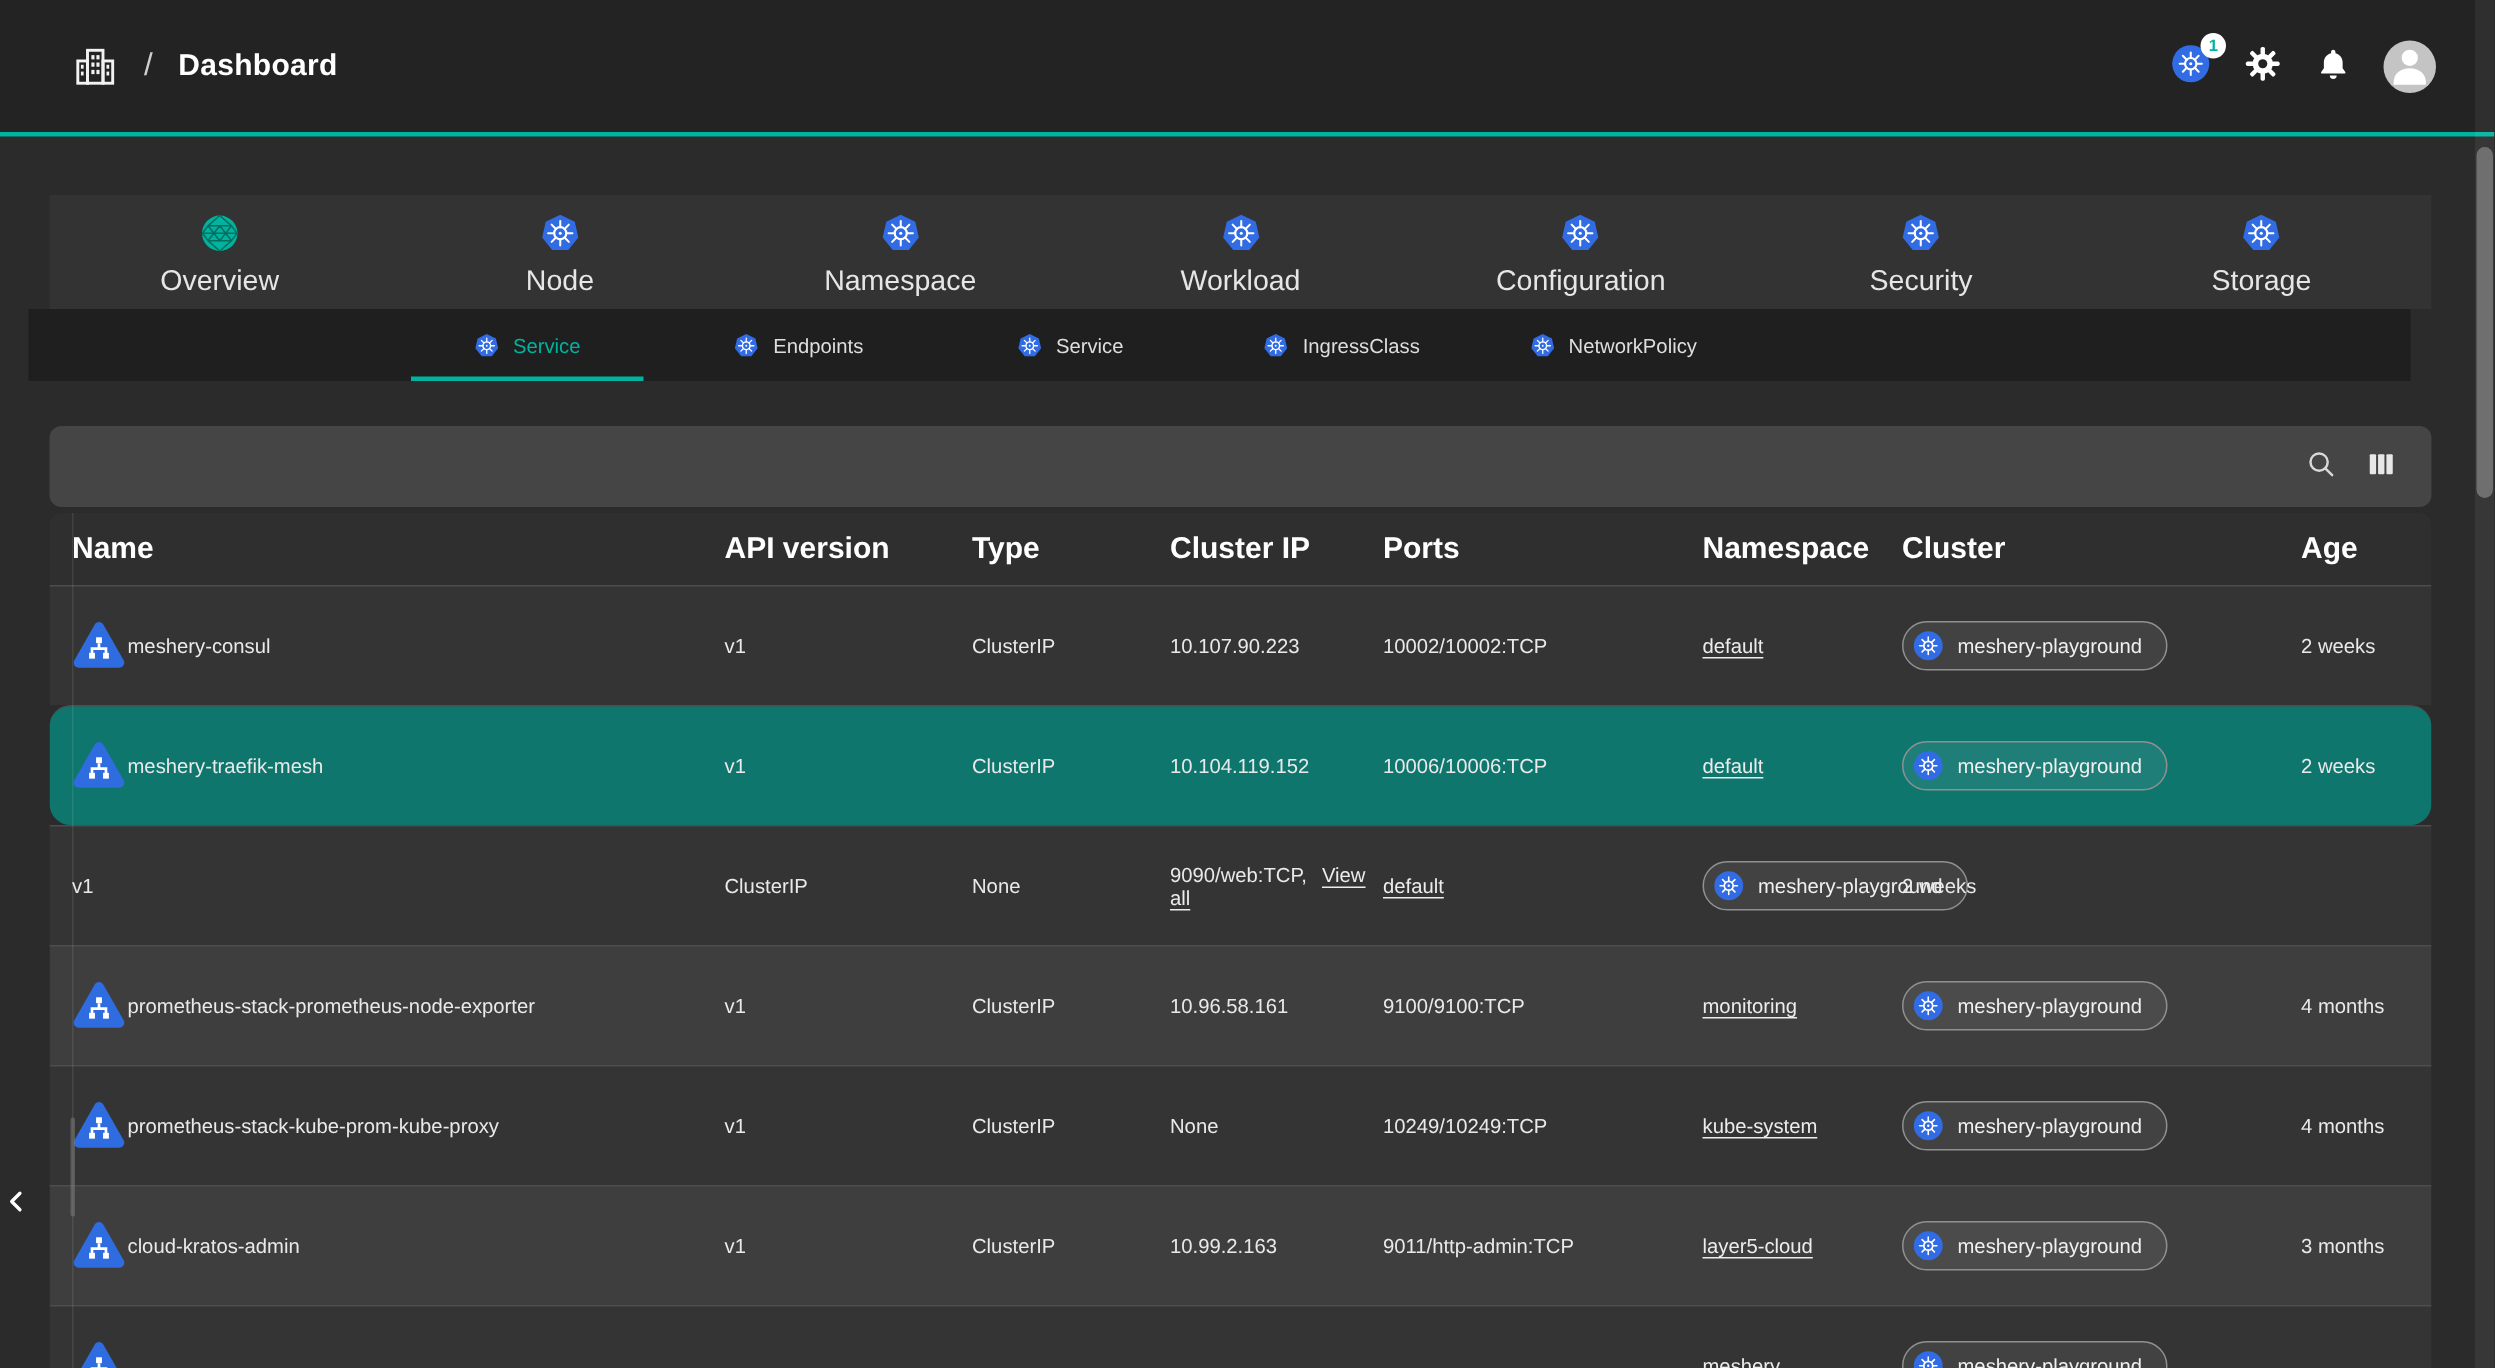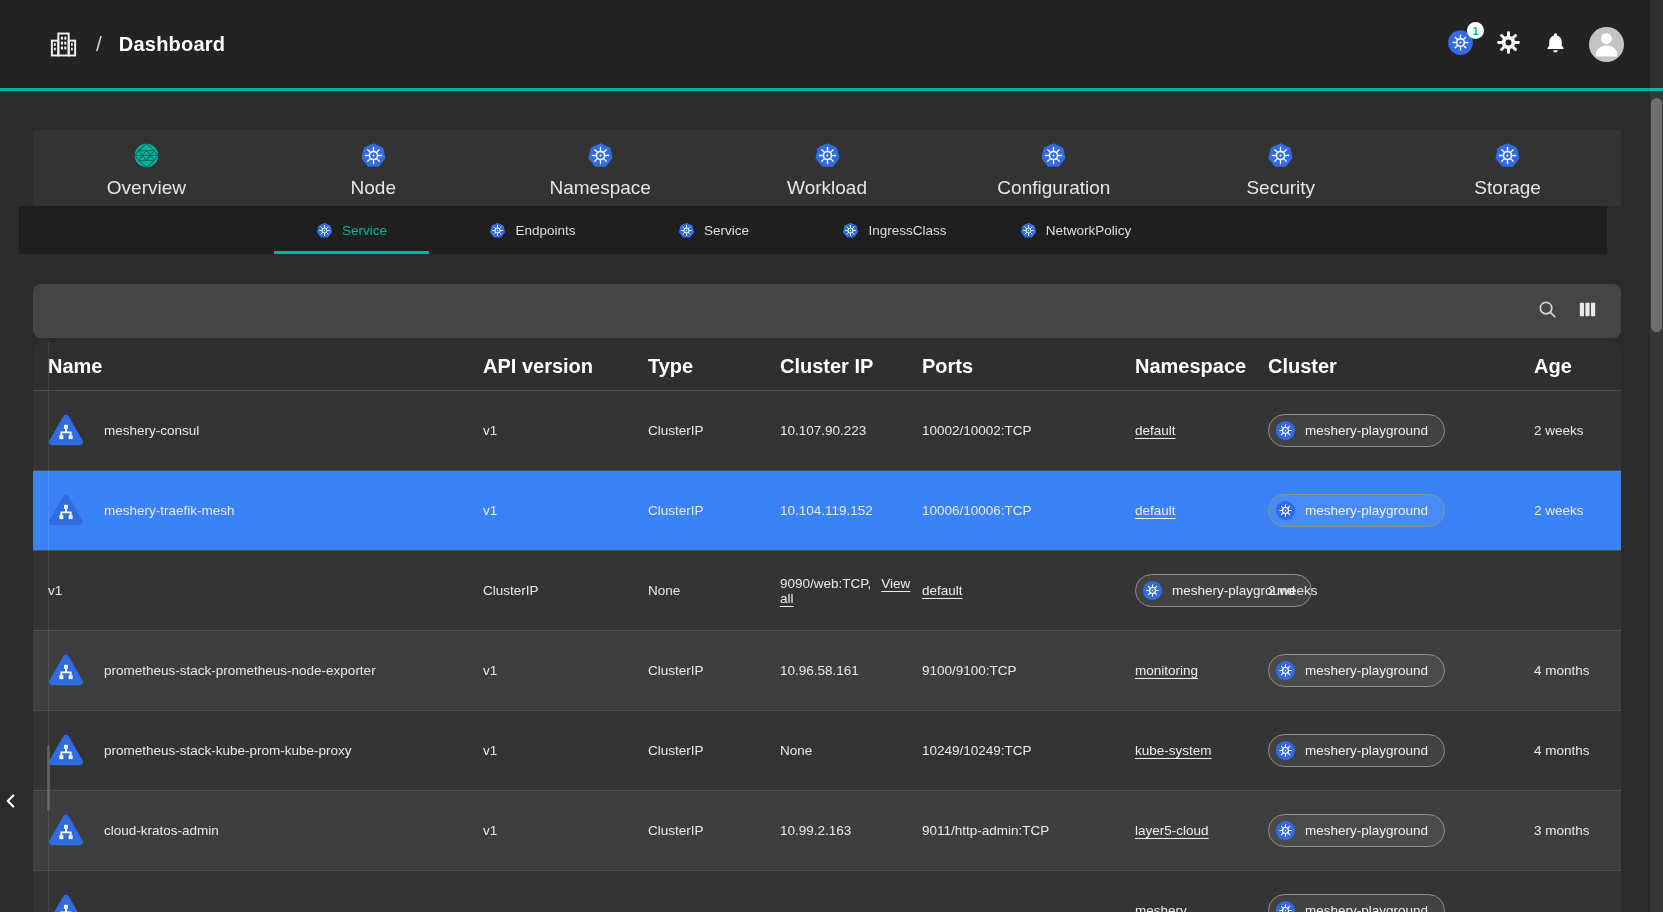--- a/index.html
+++ b/index.html
@@ -72,22 +72,22 @@
     border-radius:8px 8px 0 0;overflow:hidden;
   }
   .grid-row{
     display:grid;grid-template-columns:435px 165px 132px 142px 213px 133px 266px 1fr;
     align-items:center;box-sizing:border-box;padding-left:15px;
   }
   .thead{height:48px;background:#2f2f2f;font-weight:bold;font-size:20px;color:#ffffff;}
   .row{height:80px;font-size:13.5px;color:#e9e9e9;border-top:1px solid #4d4d4d;cursor:pointer;}
   .row:nth-child(odd){background:#343434;}
   .row:nth-child(even){background:#3e3e3e;}
-  .row.highlighted{background:#3b82f6;}
-  .cell-name{display:flex;align-items:center;gap:20px;}
+  .row.highlighted{background:#0f766e;border-radius:14px;}
+  .cell-name{display:flex;align-items:center;gap:1px;}
   .ns-link{color:#ececec;text-decoration:underline;text-underline-offset:3px;cursor:pointer;}
   .ports-cell a{color:#ececec;text-decoration:underline;text-underline-offset:3px;margin-left:10px;cursor:pointer;}
   .chip{
     display:inline-flex;align-items:center;gap:9px;height:33px;max-width:210px;
     border:1px solid #909090;border-radius:17px;background:rgba(255,255,255,0.07);
     padding:0 16px 0 6px;box-sizing:border-box;cursor:pointer;
   }
   .chip span{font-size:13.5px;color:#f0f0f0;white-space:nowrap;}
   .vline{position:absolute;left:48px;top:342px;height:570px;width:1px;background:rgba(255,255,255,0.09);}
   .vline-bright{position:absolute;left:47px;top:745px;height:66px;width:3px;background:#7a7a7a;border-radius:2px;opacity:.55;}

